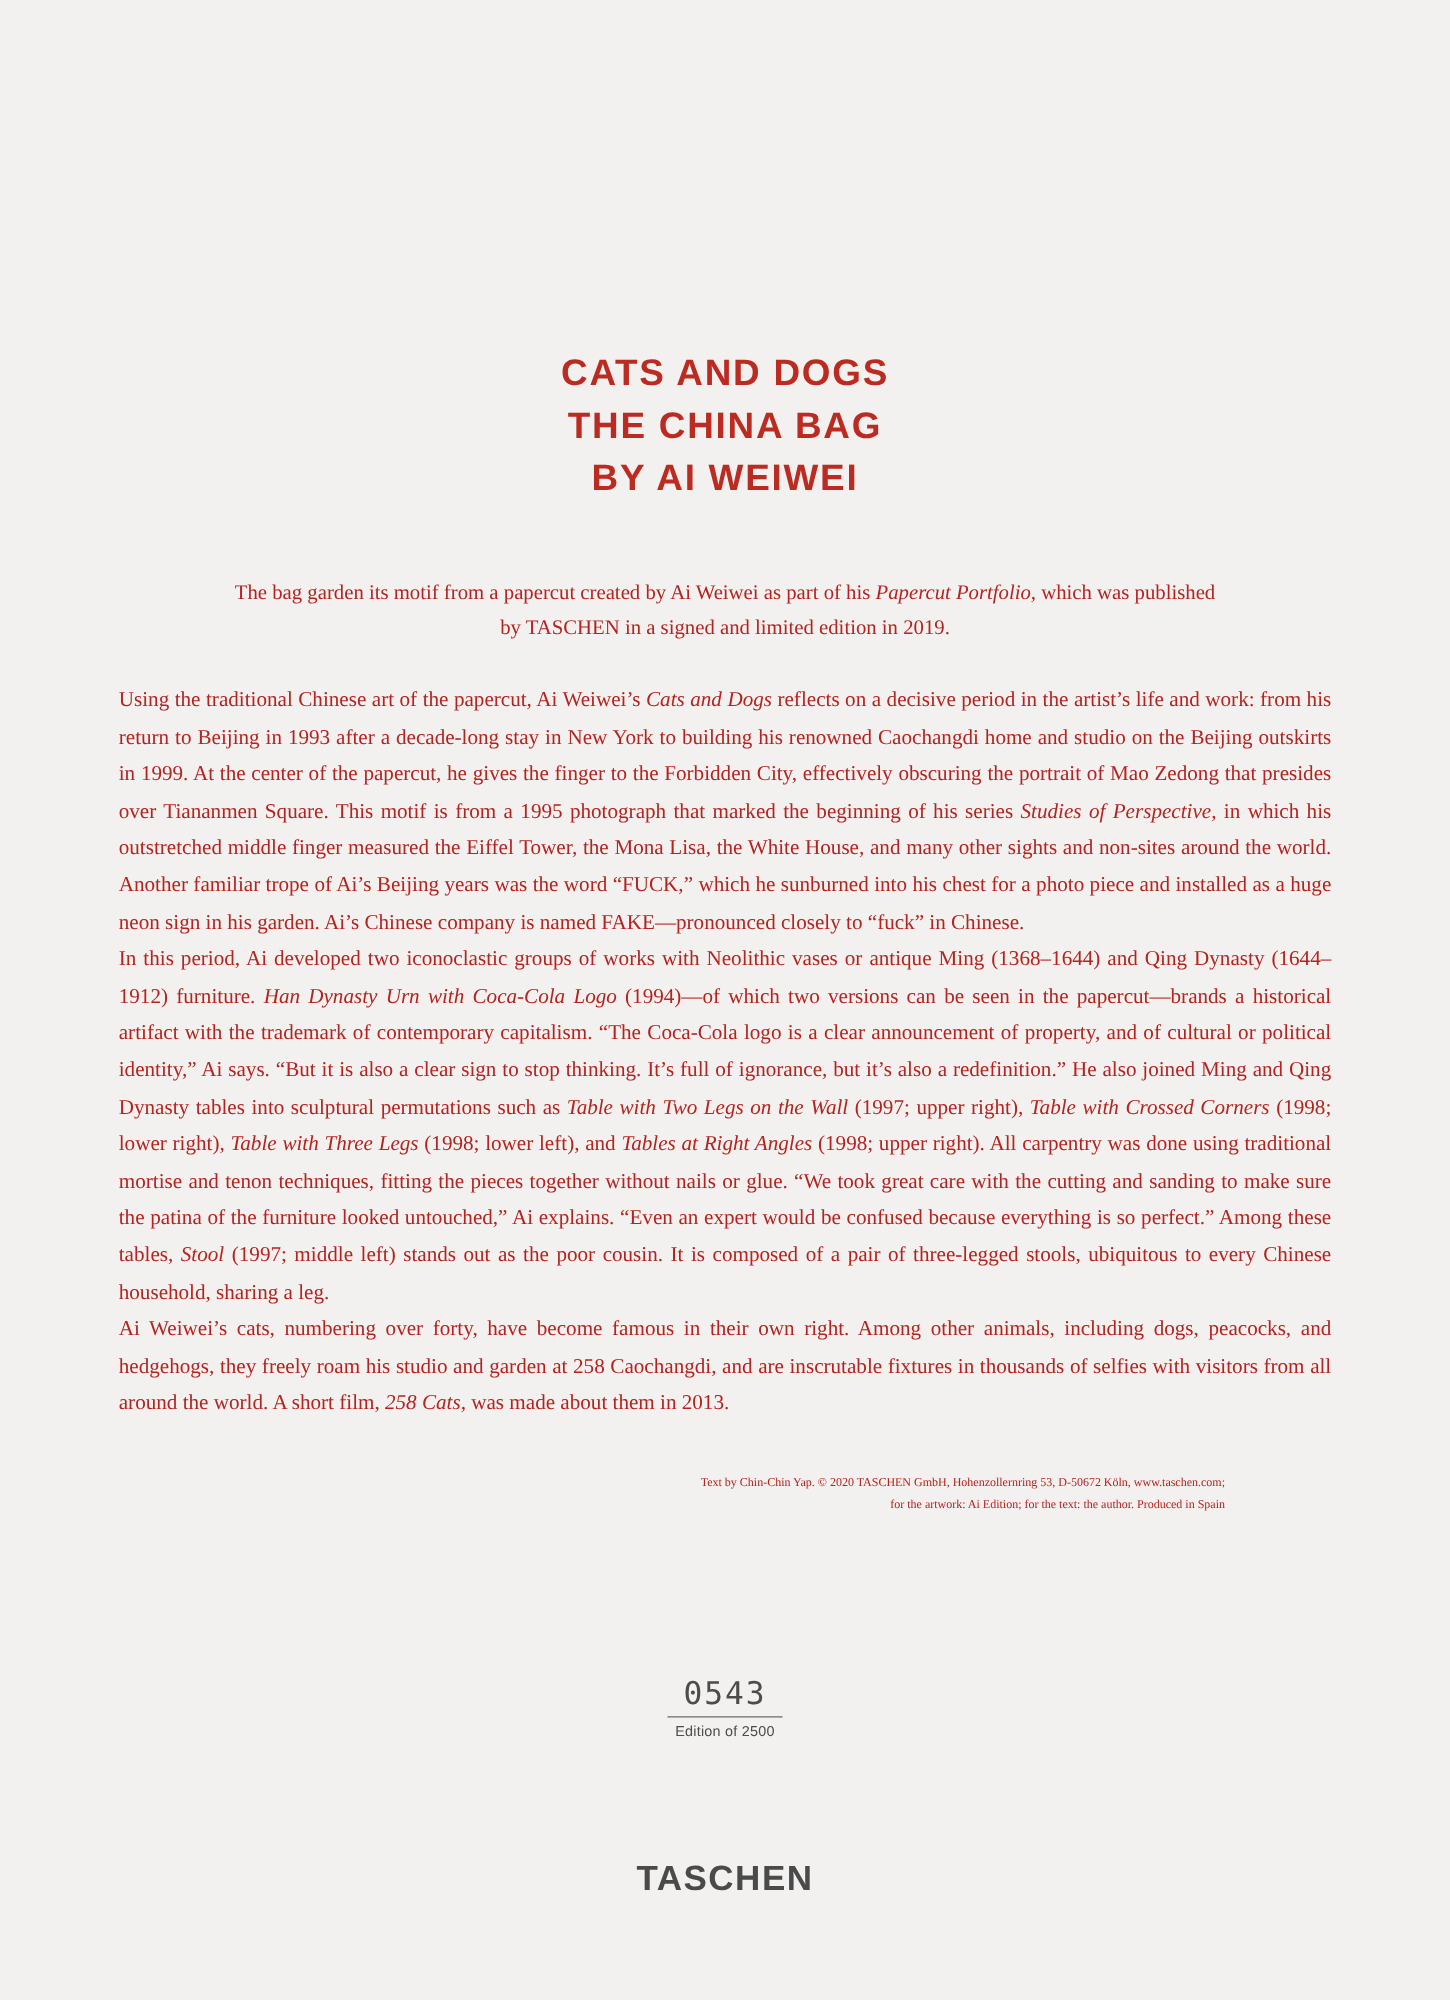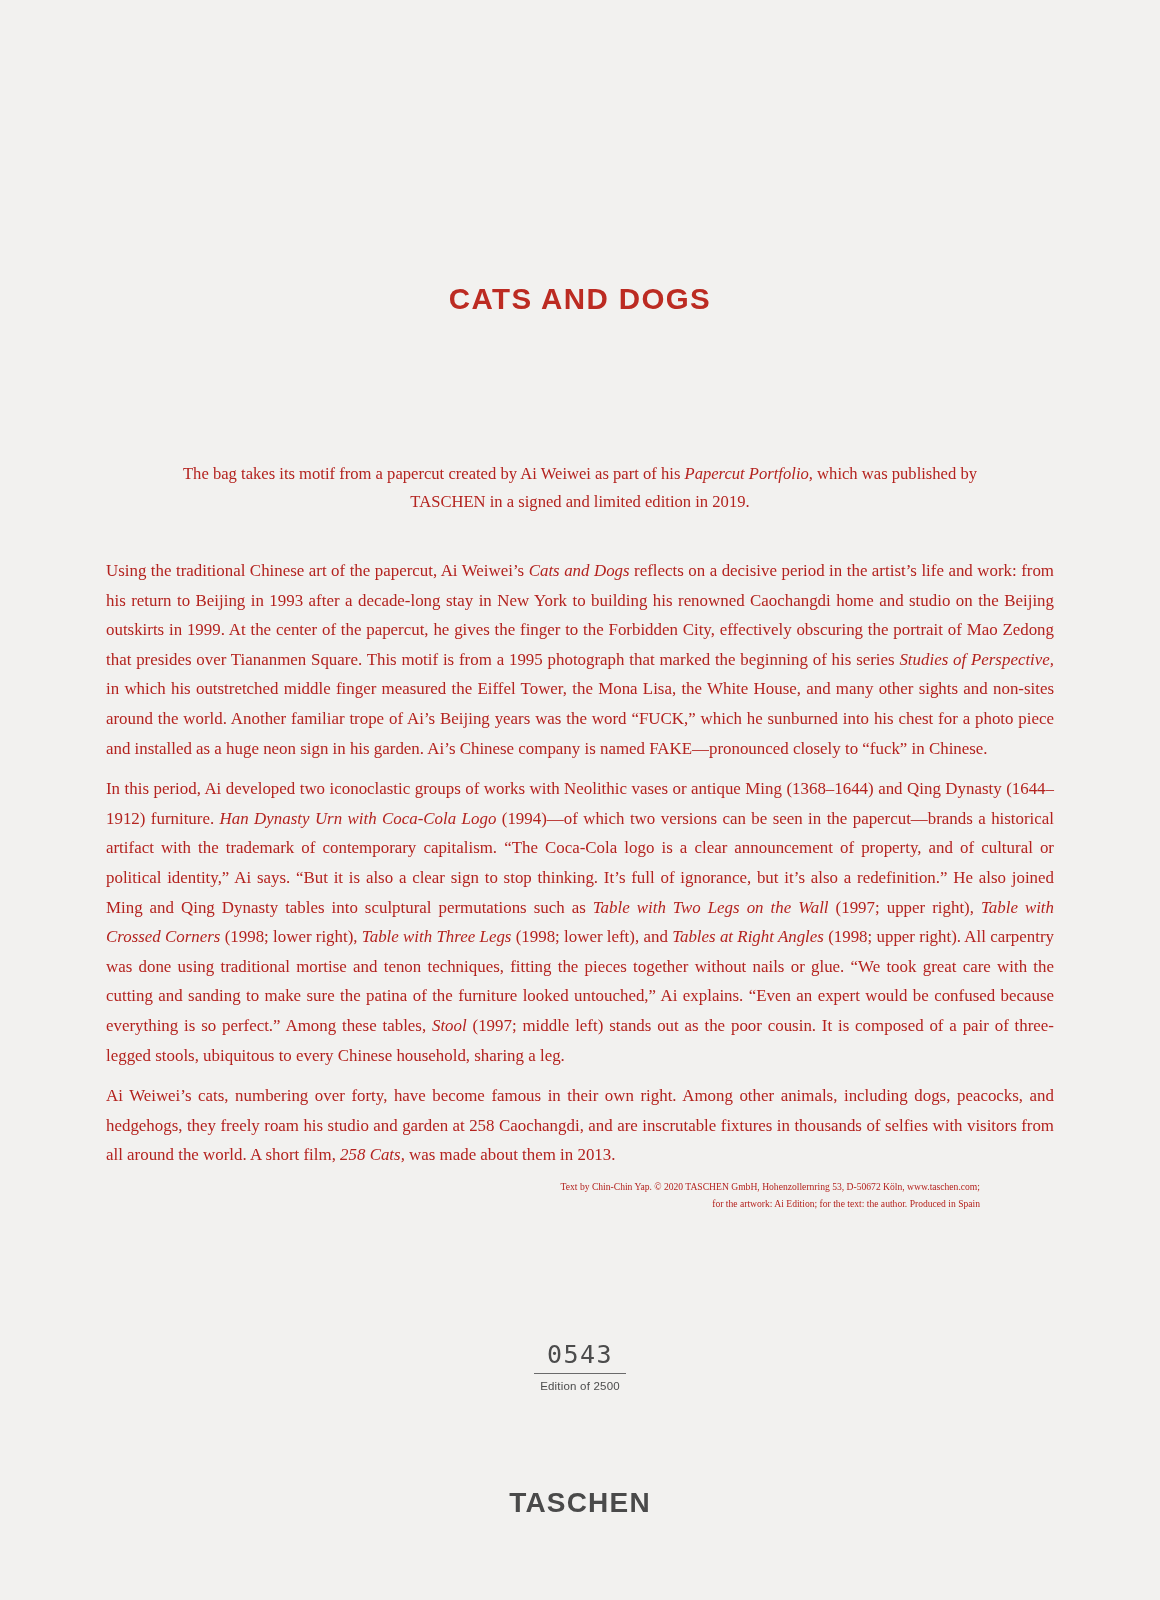--- a/index.html
+++ b/index.html
@@ -52,21 +52,21 @@
     top: 545px;
     left: 95px;
     width: 970px;
     font-size: 16.9px;
     line-height: 29.6px;
     color: #b4231f;
   }
   .para {
     text-align: justify;
     text-justify: inter-word;
-    margin: 11px;
+    margin: 0;
   }
   .para:last-child { text-align: justify; }
   .para i { font-style: italic; }
 
   .credits {
     position: absolute;
     top: 1178px;
     left: 180px;
     width: 800px;
     text-align: right;
@@ -115,24 +115,26 @@
     color: #4a4a4a;
   }
 </style>
 </head>
 <body>
 
 <div class="page">
 
   <div class="title-block">
     <div class="title-line">CATS AND DOGS</div>
+    <div class="title-line">THE CHINA BAG</div>
+    <div class="title-line">BY AI WEIWEI</div>
   </div>
 
   <div class="intro">
-    <span>The bag takes its motif from a papercut created by Ai Weiwei as part of his </span><i>Papercut Portfolio,</i><span> which was published by TASCHEN in a signed and limited edition in 2019.</span>
+    <span>The bag garden its motif from a papercut created by Ai Weiwei as part of his </span><i>Papercut Portfolio,</i><span> which was published by TASCHEN in a signed and limited edition in 2019.</span>
   </div>
 
   <div class="body-block">
     <p class="para"><span>Using the traditional Chinese art of the papercut, Ai Weiwei’s </span><i>Cats and Dogs</i><span> reflects on a decisive period in the artist’s life and work: from his return to Beijing in 1993 after a decade-long stay in New York to building his renowned Caochangdi home and studio on the Beijing outskirts in 1999. At the center of the papercut, he gives the finger to the Forbidden City, effectively obscuring the portrait of Mao Zedong that presides over Tiananmen Square. This motif is from a 1995 photograph that marked the beginning of his series </span><i>Studies of Perspective,</i><span> in which his outstretched middle finger measured the Eiffel Tower, the Mona Lisa, the White House, and many other sights and non-sites around the world. Another familiar trope of Ai’s Beijing years was the word “FUCK,” which he sunburned into his chest for a photo piece and installed as a huge neon sign in his garden. Ai’s Chinese company is named FAKE—pronounced closely to “fuck” in Chinese.</span></p>
     <p class="para"><span>In this period, Ai developed two iconoclastic groups of works with Neolithic vases or antique Ming (1368–1644) and Qing Dynasty (1644–1912) furniture. </span><i>Han Dynasty Urn with Coca-Cola Logo</i><span> (1994)—of which two versions can be seen in the papercut—brands a historical artifact with the trademark of contemporary capitalism. “The Coca-Cola logo is a clear announcement of property, and of cultural or political identity,” Ai says. “But it is also a clear sign to stop thinking. It’s full of ignorance, but it’s also a redefinition.” He also joined Ming and Qing Dynasty tables into sculptural permutations such as </span><i>Table with Two Legs on the Wall</i><span> (1997; upper right), </span><i>Table with Crossed Corners</i><span> (1998; lower right), </span><i>Table with Three Legs</i><span> (1998; lower left), and </span><i>Tables at Right Angles</i><span> (1998; upper right). All carpentry was done using traditional mortise and tenon techniques, fitting the pieces together without nails or glue. “We took great care with the cutting and sanding to make sure the patina of the furniture looked untouched,” Ai explains. “Even an expert would be confused because everything is so perfect.” Among these tables, </span><i>Stool</i><span> (1997; middle left) stands out as the poor cousin. It is composed of a pair of three-legged stools, ubiquitous to every Chinese household, sharing a leg.</span></p>
     <p class="para"><span>Ai Weiwei’s cats, numbering over forty, have become famous in their own right. Among other animals, including dogs, peacocks, and hedgehogs, they freely roam his studio and garden at 258 Caochangdi, and are inscrutable fixtures in thousands of selfies with visitors from all around the world. A short film, </span><i>258 Cats,</i><span> was made about them in 2013.</span></p>
   </div>
 
   <div class="credits">
     <div>Text by Chin-Chin Yap. © 2020 TASCHEN GmbH, Hohenzollernring 53, D-50672 Köln, www.taschen.com;</div>

